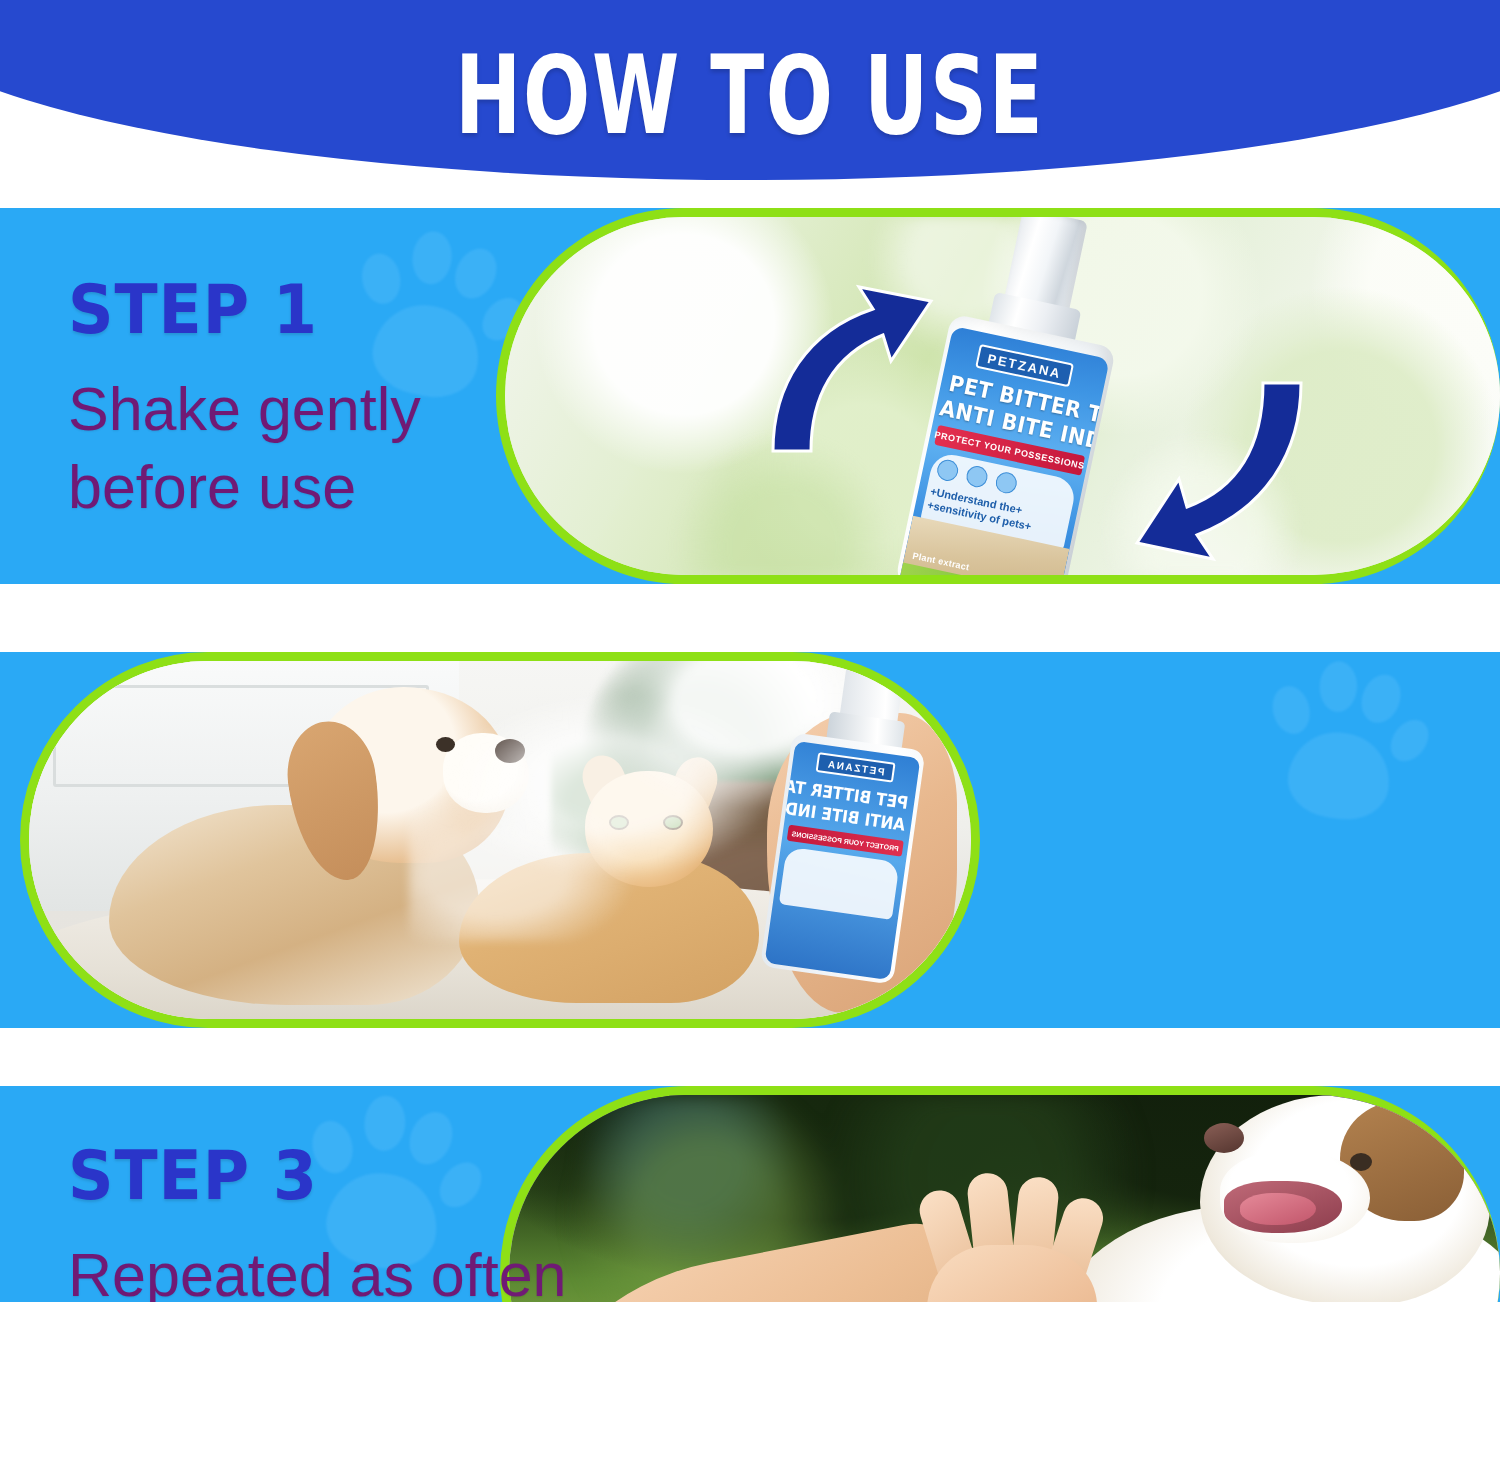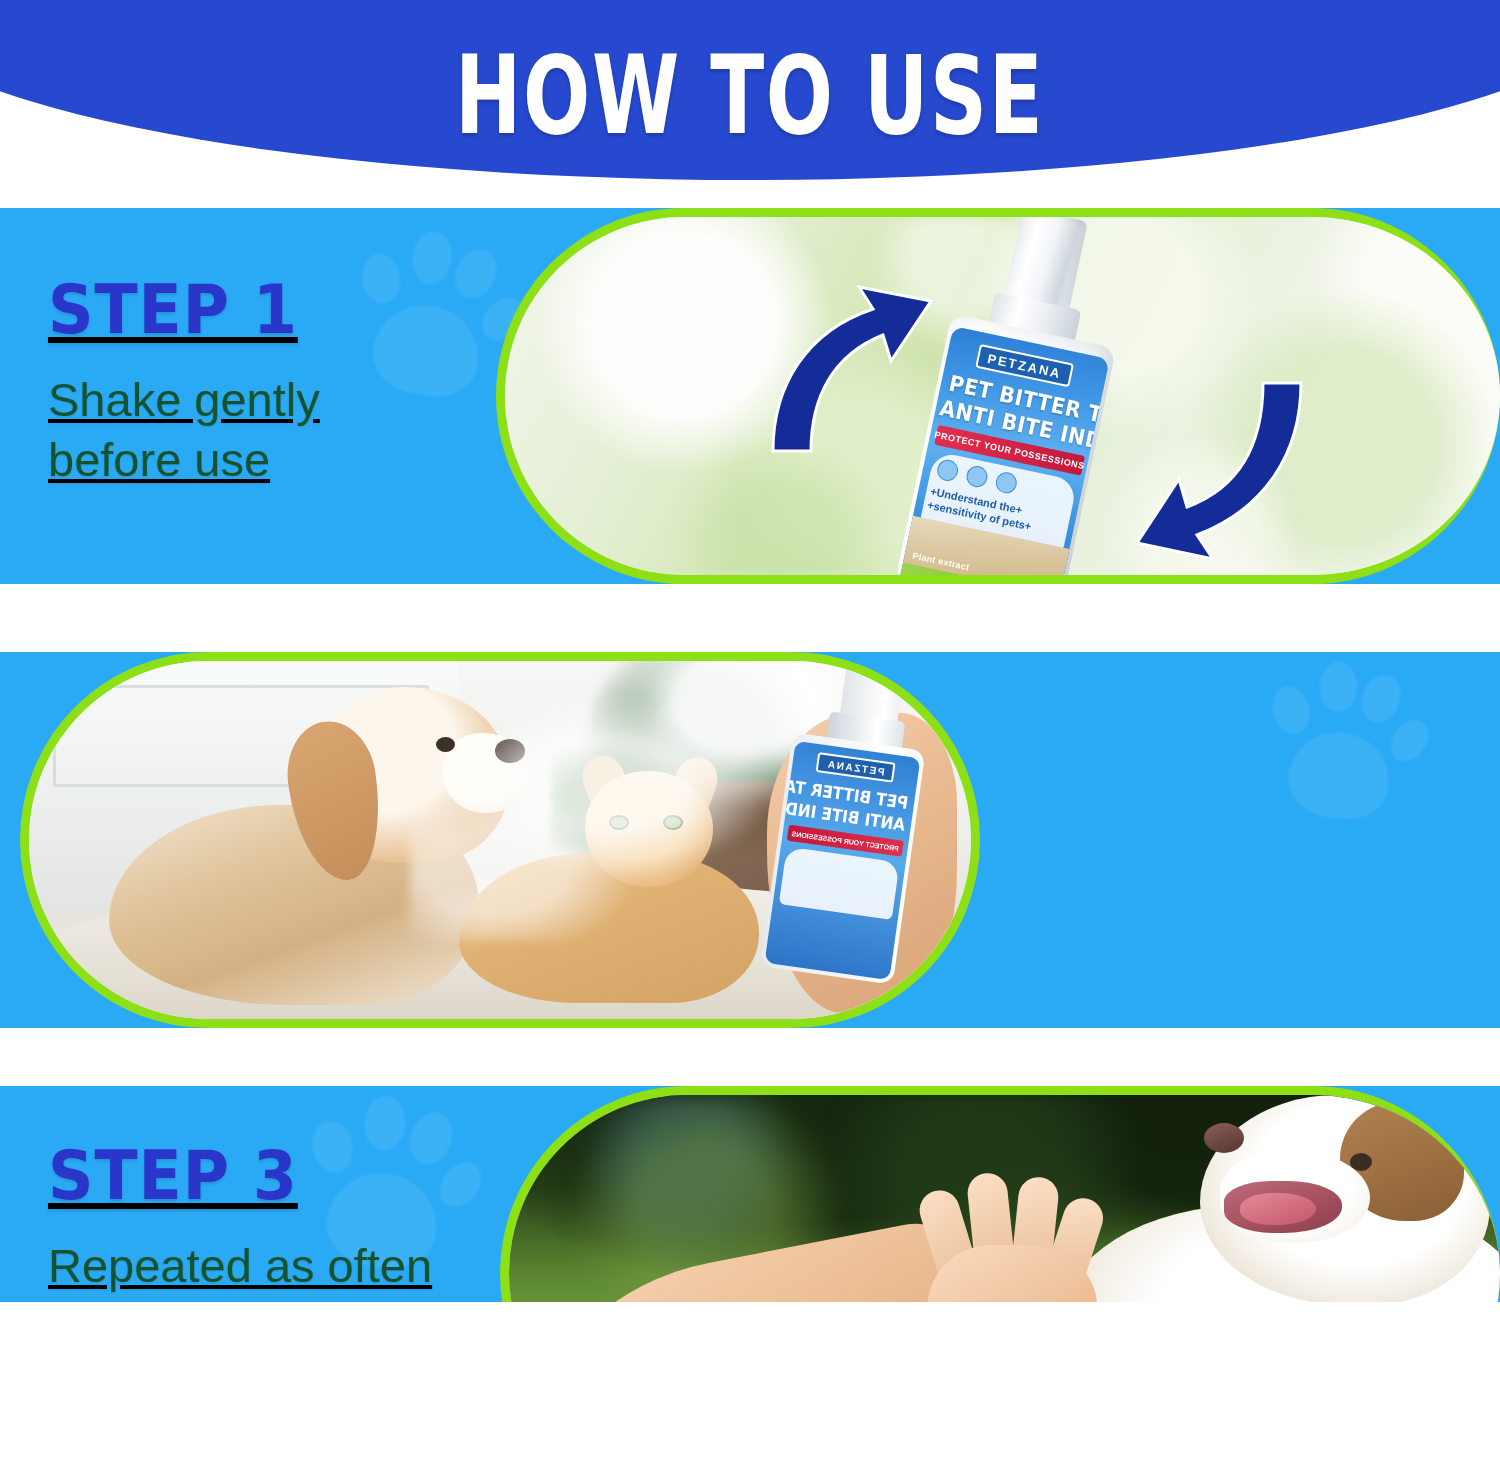--- a/index.html
+++ b/index.html
@@ -92,40 +92,40 @@
   .paw .pad.t2 { left: 45px; top: 8px;  width: 34px; height: 46px; transform: rotate(-6deg); }
   .paw .pad.t3 { left: 85px; top: 14px; width: 34px; height: 45px; transform: rotate(12deg); }
   .paw .pad.t4 { left: 118px;top: 50px; width: 30px; height: 41px; transform: rotate(28deg); }
 
   .paw.pw1 { left: 360px; top: 28px;  transform: rotate(12deg) scale(1.15); }
   .paw.pw2 { left: 1270px;top: 10px;  transform: rotate(8deg)  scale(1.1); }
   .paw.pw3 { left: 315px; top: 18px;  transform: rotate(10deg) scale(1.2); }
 
   
   .step-text { position: absolute; z-index: 4; }
-  .step-text.left  { left: 48px; text-decoration: underline; }
+  .step-text.left  { left: 68px; }
   .step-heading {
     font-family: "DejaVu Sans", sans-serif;
     font-weight: 700;
     font-size: 68px;
     color: #2A35C9;
     letter-spacing: 1px;
     line-height: 1;
     text-shadow: 0 2px 3px rgba(0,0,0,0.13);
     transform: scaleX(0.93);
     transform-origin: left center;
     white-space: nowrap;
   }
   .step-heading.ralign { transform-origin: right center; text-align: right; }
   .step-body {
     font-family: "Liberation Sans", sans-serif;
     font-weight: 400;
-    font-size: 47px;
+    font-size: 61px;
     line-height: 1.28;
-    color: #14532d;
+    color: #701a75;
     margin-top: 26px;
     text-shadow: 0 1px 2px rgba(0,0,0,0.10);
     white-space: pre-line;
   }
   .step-body.ralign { text-align: right; }
 
   
   .t1 { top: 68px; }
   
   .t2 { right: 30px; top: 42px; text-align: right; }

